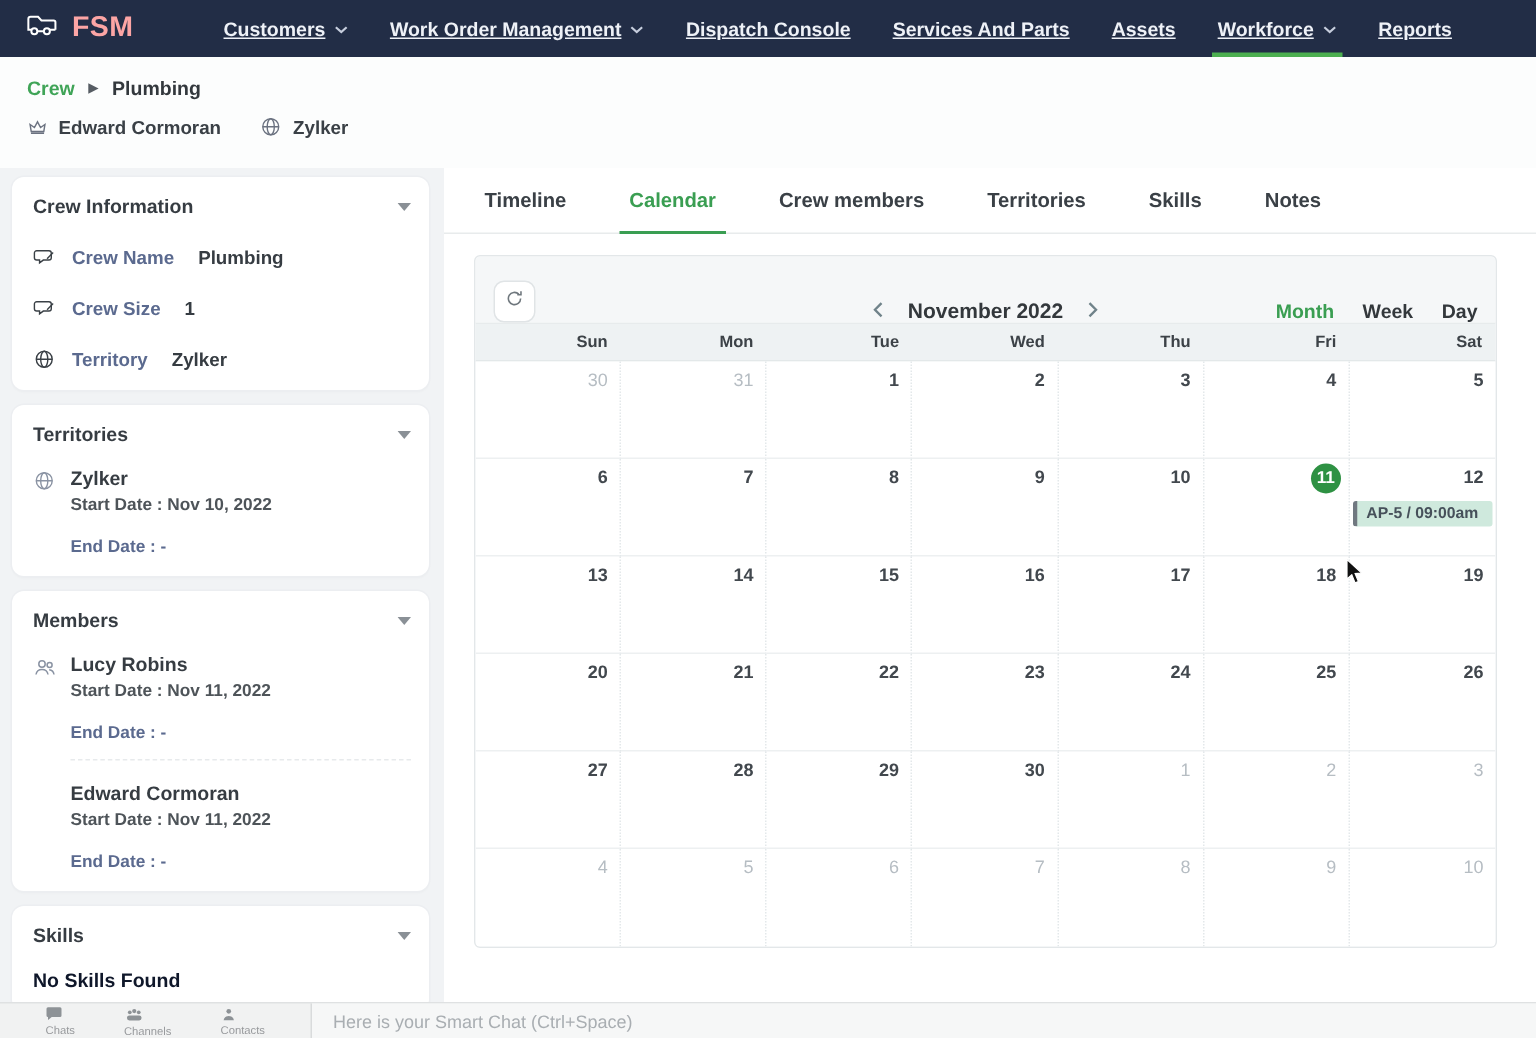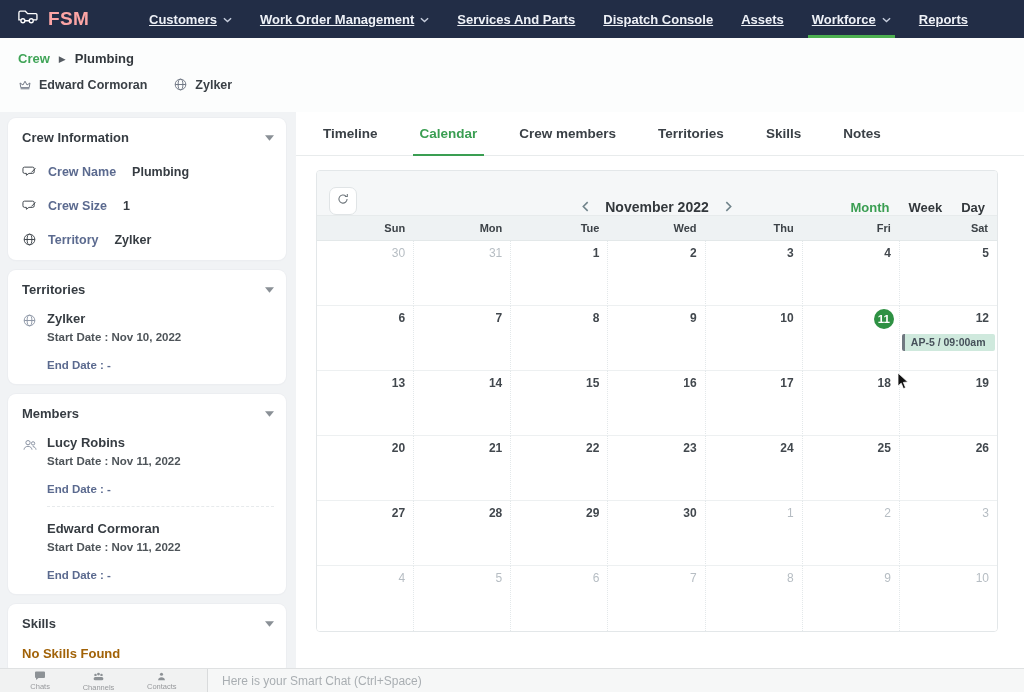--- a/index.html
+++ b/index.html
@@ -34,21 +34,21 @@
   .field-row { display:flex; align-items:center; gap:11px; margin-top:19px; font-size:12.5px; }
   .field-label { color:#5b6a8f; font-weight:600; }
   .field-value { color:#363c42; font-weight:600; margin-left:5px; }
   .entity { display:flex; gap:9px; margin-top:14px; }
   .entity .ent-ic { color:#8a93a3; display:flex; padding-top:2px; width:16px; }
   .entity .ent-ic.empty { visibility:hidden; }
   .entity-name { color:#363c42; font-weight:700; font-size:13px; }
   .entity-sub { margin-top:5px; font-size:11.5px; font-weight:600; color:#4e5459; }
   .entity-sub.end { color:#5b6a8f; margin-top:16px; }
   .member-divider { border:none; border-top:1px dashed #e7eaec; margin:11px 0 0 25px; }
-  .empty-text { margin-top:15px; font-size:13px; font-weight:600; color:#a16207; }
+  .empty-text { margin-top:15px; font-size:13px; font-weight:600; color:#0f172a; }
   .owner-header { display:flex; align-items:center; gap:10px; font-size:13.5px; font-weight:700; color:#363c42; }
   .owner-header .ic { color:#6b7280; display:flex; }
   
   .main { flex:1; background:#fff; position:relative; }
   .tabs { display:flex; padding:0 6px; border-bottom:1px solid #e8ebec; height:44px; align-items:stretch; }
   .tab { padding:0 21px; font-size:13.5px; font-weight:600; color:#3a4046; display:flex; align-items:center; position:relative; cursor:pointer; white-space:nowrap; }
   .tab.active { color:#3a9e52; }
   .tab.active::after { content:""; position:absolute; left:14px; right:14px; bottom:-1px; height:2px; background:#3a9e52; }
   .cal-card { margin:14px 26px 0 20px; border:1px solid #e3e7e9; border-radius:4px; overflow:hidden; background:#fff; }
   .cal-toolbar { height:44px; background:#f5f7f8; display:flex; align-items:flex-end; padding:0 12px; position:relative; }
@@ -65,21 +65,21 @@
   .cell { position:relative; border-right:1px dotted #e3e8ea; border-bottom:1px solid #edf0f1; cursor:pointer; }
   .cell:nth-child(7n) { border-right:none; }
   .cell:nth-child(n+36) { border-bottom:none; }
   .daynum { position:absolute; top:5px; right:8px; font-size:12px; font-weight:600; color:#42484e; }
   .daynum.out { color:#b6bdc3; font-weight:500; }
   .today-badge { position:absolute; top:3px; right:5px; width:20px; height:20px; border-radius:50%; background:#2e9143; color:#fff; font-size:11.5px; font-weight:700; display:flex; align-items:center; justify-content:center; }
   .event-chip { position:absolute; top:28px; left:2px; right:2px; height:17px; background:#cfe9dd; border-left:3px solid #707880; border-radius:2px; font-size:10.5px; color:#46505a; font-weight:600; line-height:17px; padding-left:6px; white-space:nowrap; overflow:hidden; cursor:pointer; }
   
   .bottombar { position:absolute; left:0; right:0; bottom:0; height:24px; background:#f1f2f2; border-top:1px solid #dfe1e2; display:flex; align-items:stretch; }
   .dock { width:208px; display:flex; justify-content:space-around; align-items:center; border-right:1px solid #d9dbdc; padding:0 14px; }
-  .dock-item { display:flex; flex-direction:column; align-items:center; justify-content:center; color:#8d9296; cursor:pointer; line-height:1; }
+  .dock-item { display:flex; flex-direction:column; align-items:flex-start; justify-content:center; color:#8d9296; cursor:pointer; line-height:1; }
   .dock-item .dock-label { font-size:7.5px; color:#97999c; margin-top:1px; }
   .chatbar { flex:1; display:flex; align-items:center; padding-left:14px; font-size:12px; color:#a9aeb2; background:#f6f7f7; cursor:text; }
   
   .cursor { position:absolute; left:897px; top:372px; z-index:50; pointer-events:none; }
 </style>
 </head>
 <body>
 
 <div class="topnav">
   <div class="brand">
@@ -102,24 +102,24 @@
       </div>
       <div class="nav-item">
         <span>Work Order Management</span>
         <span class="nav-caret">
           <svg viewBox="0 0 10 6" width="9" height="6" fill="none" stroke="currentColor" stroke-width="1.6">
             <path d="M1 1l4 3.6L9 1"></path>
           </svg>
         </span>
       </div>
       <div class="nav-item">
+        <span>Dispatch Console</span>
+      </div>
+      <div class="nav-item">
         <span>Services And Parts</span>
-      </div>
-      <div class="nav-item">
-        <span>Dispatch Console</span>
       </div>
       <div class="nav-item">
         <span>Assets</span>
       </div>
       <div class="nav-item active">
         <span>Workforce</span>
         <span class="nav-caret">
           <svg viewBox="0 0 10 6" width="9" height="6" fill="none" stroke="currentColor" stroke-width="1.6">
             <path d="M1 1l4 3.6L9 1"></path>
           </svg>

